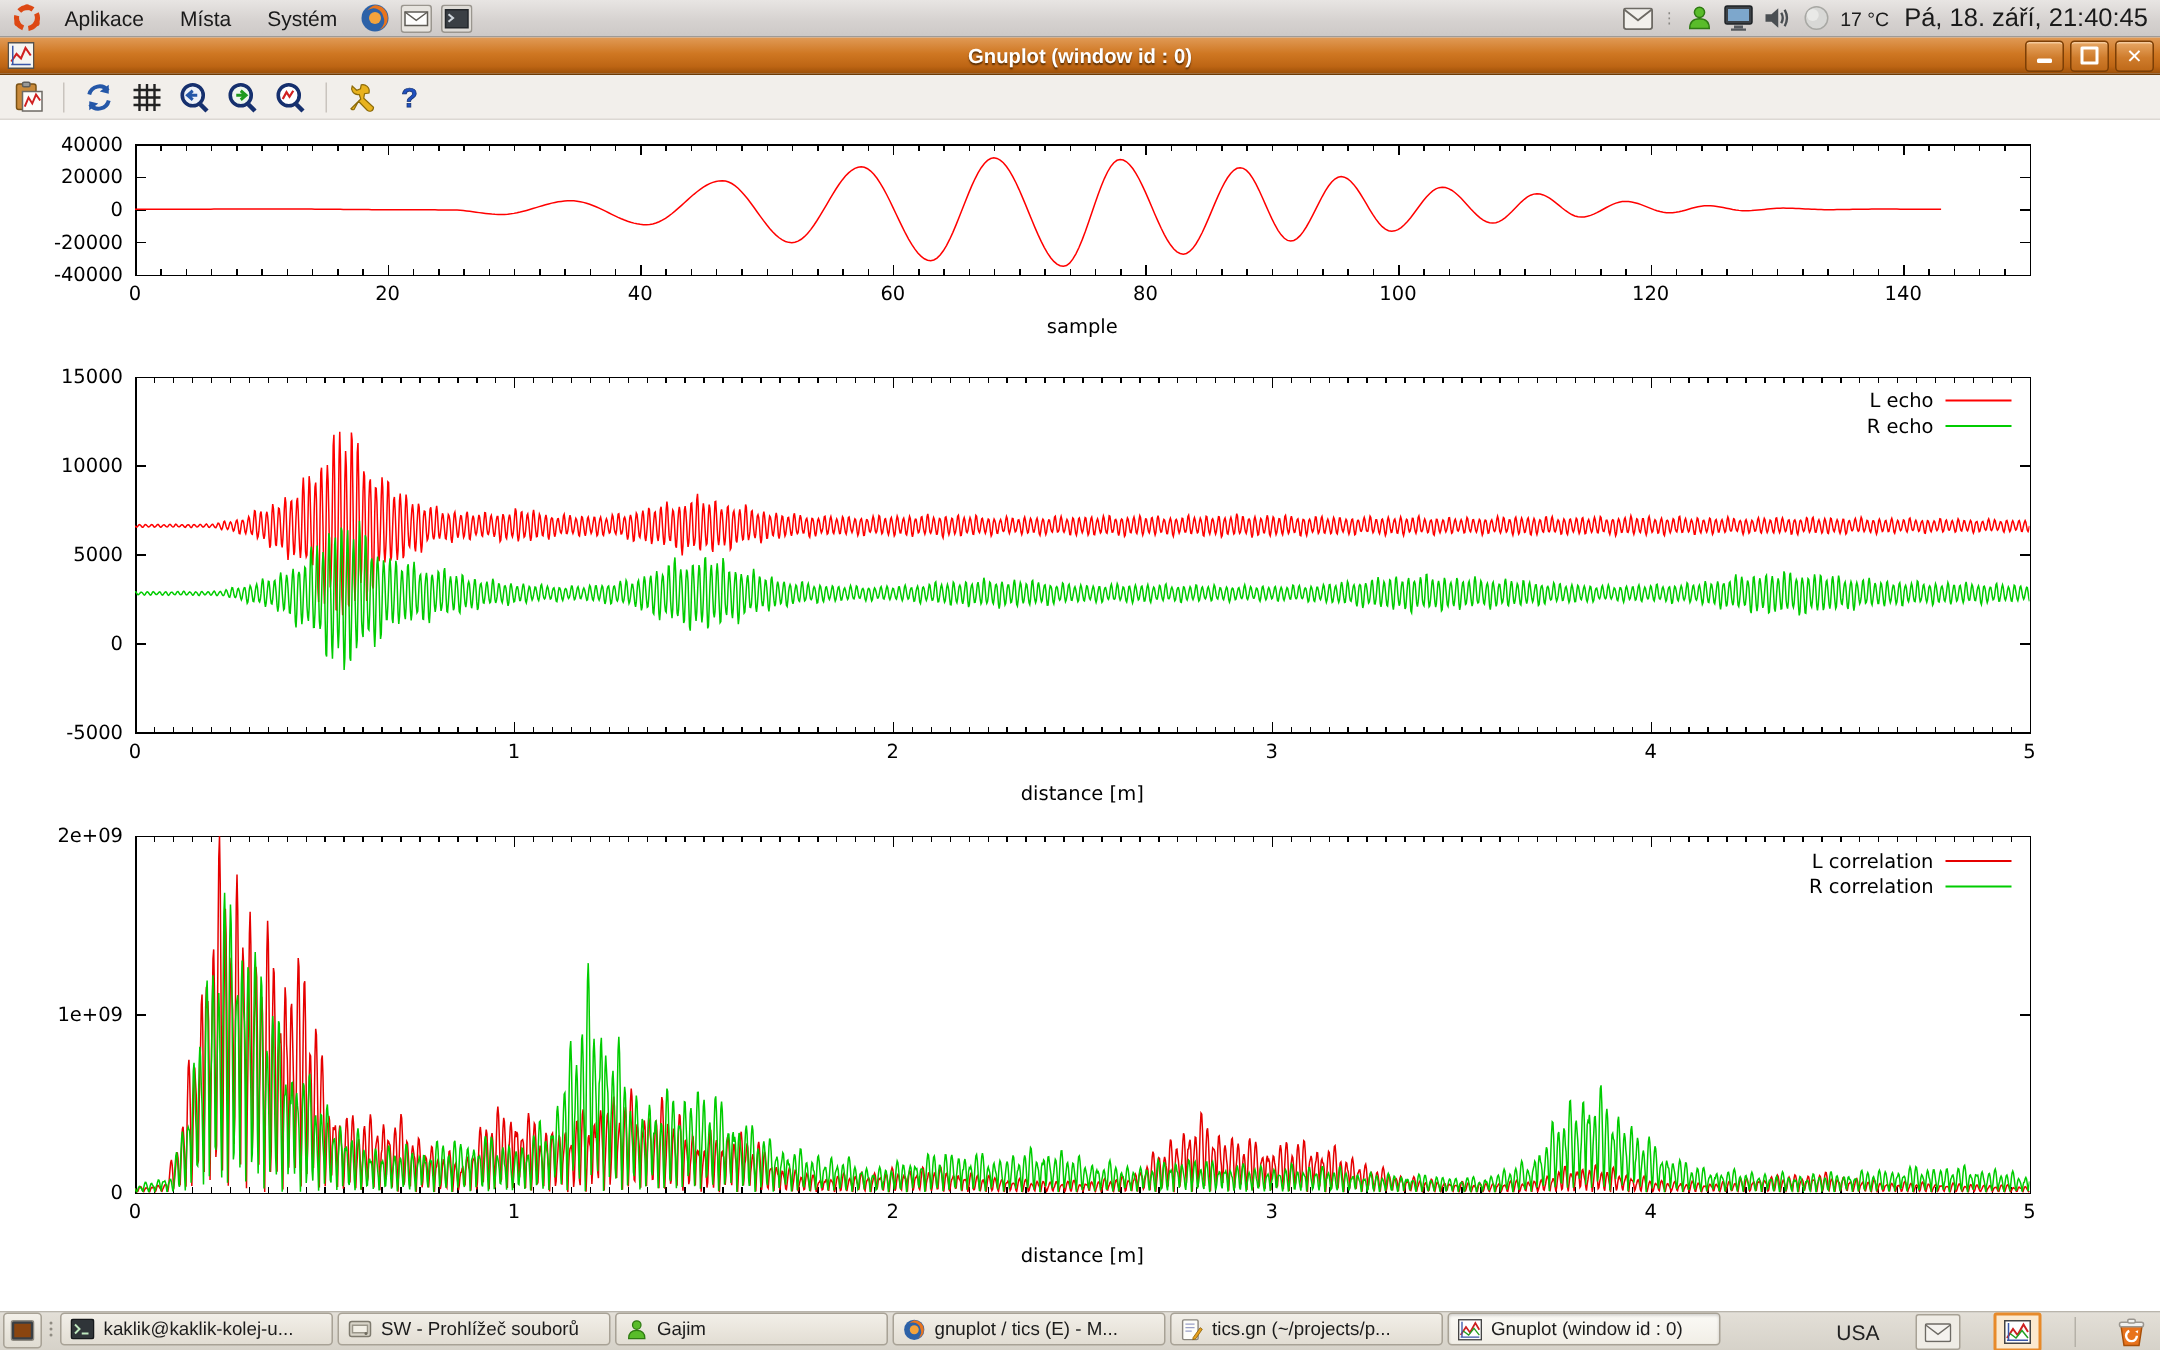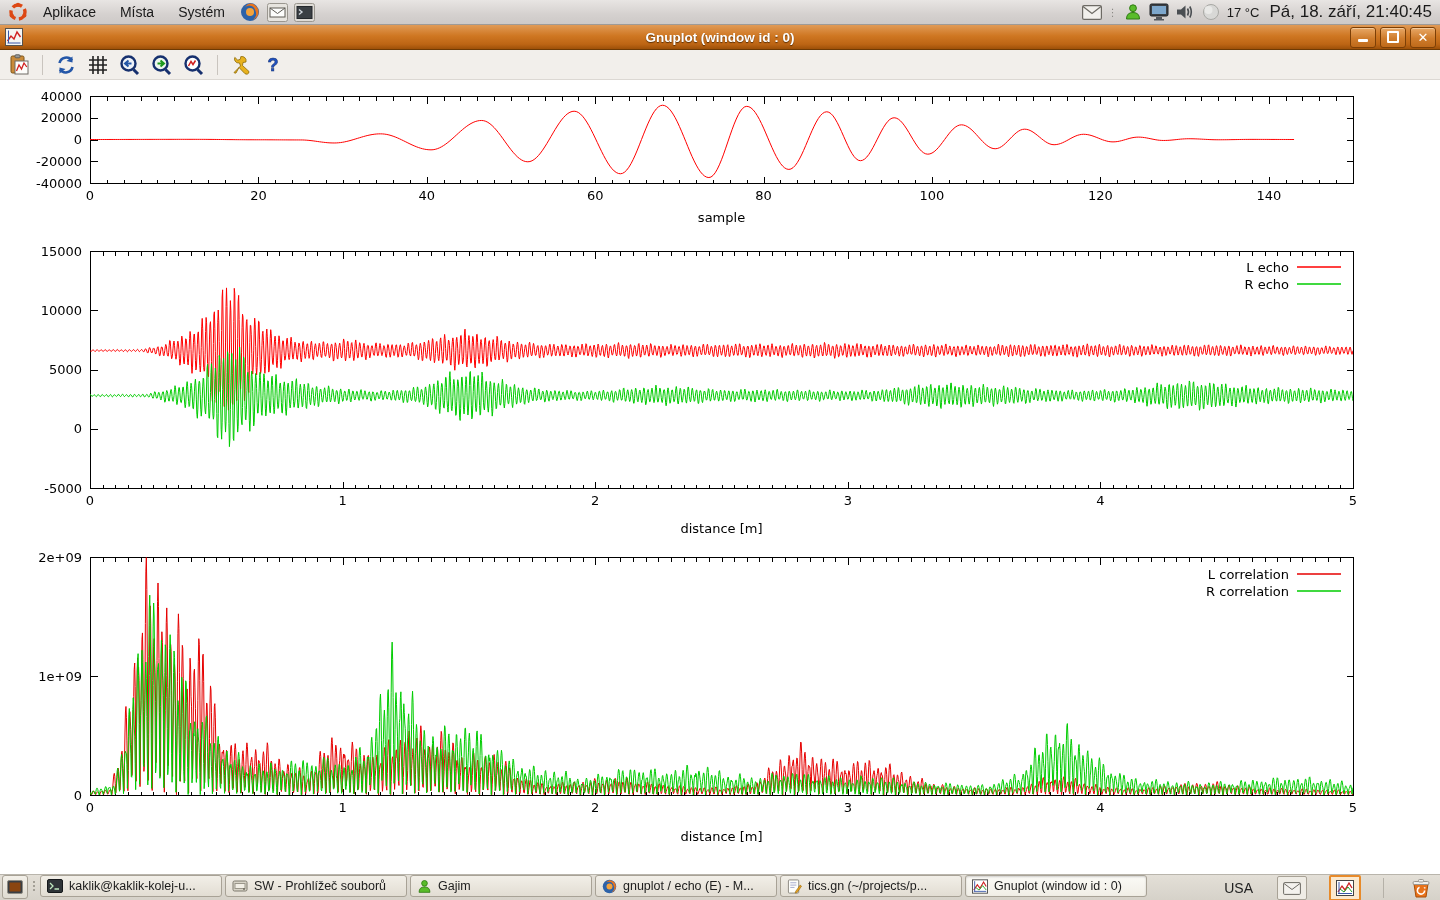--- a/index.html
+++ b/index.html
@@ -975,21 +975,21 @@
         <span class="tlabel">Gajim</span>
       </div>
       <div class="tbtn">
         <span style="display: flex;">
           <svg width="15" height="15" viewBox="0 0 20 20">
             <circle cx="10" cy="10" r="9" fill="#2d62a8"></circle>
             <path d="M10 1.5 A8.5 8.5 0 0 1 18.5 10 A8.5 8.5 0 0 1 13 17.8 A7 7 0 0 0 15.5 9 A6.5 6.5 0 0 0 5 5 A8.5 8.5 0 0 1 10 1.5Z" fill="#e8741e"></path>
             <circle cx="10" cy="10" r="4" fill="#f4a33c"></circle>
           </svg>
         </span>
-        <span class="tlabel">gnuplot / echo (E) - M...</span>
+        <span class="tlabel">gnuplot / tics (E) - M...</span>
       </div>
       <div class="tbtn">
         <span style="display: flex;">
           <svg width="15" height="15" viewBox="0 0 16 16">
             <rect x="1.5" y="1" width="11" height="14" rx="1" fill="#fdfdfa" stroke="#8a867e"></rect>
             <path d="M3.5 4 H10 M3.5 6.5 H10 M3.5 9 H8" stroke="#9aa0c8" stroke-width="0.9"></path>
             <path d="M9 13.5 L14 6.5 L15.5 7.6 L10.8 14.5 L8.7 15Z" fill="#e8a01e" stroke="#8c6208" stroke-width="0.6"></path>
           </svg>
         </span>
         <span class="tlabel">tics.gn (~/projects/p...</span>

